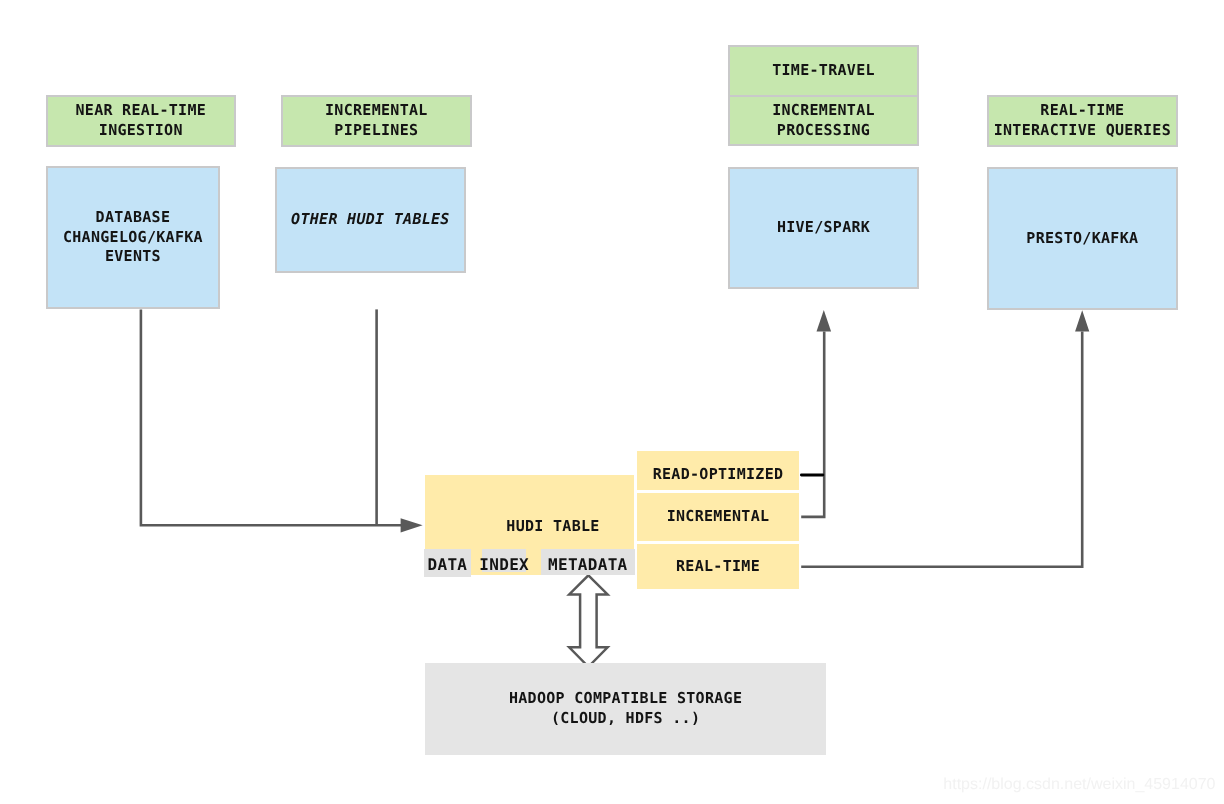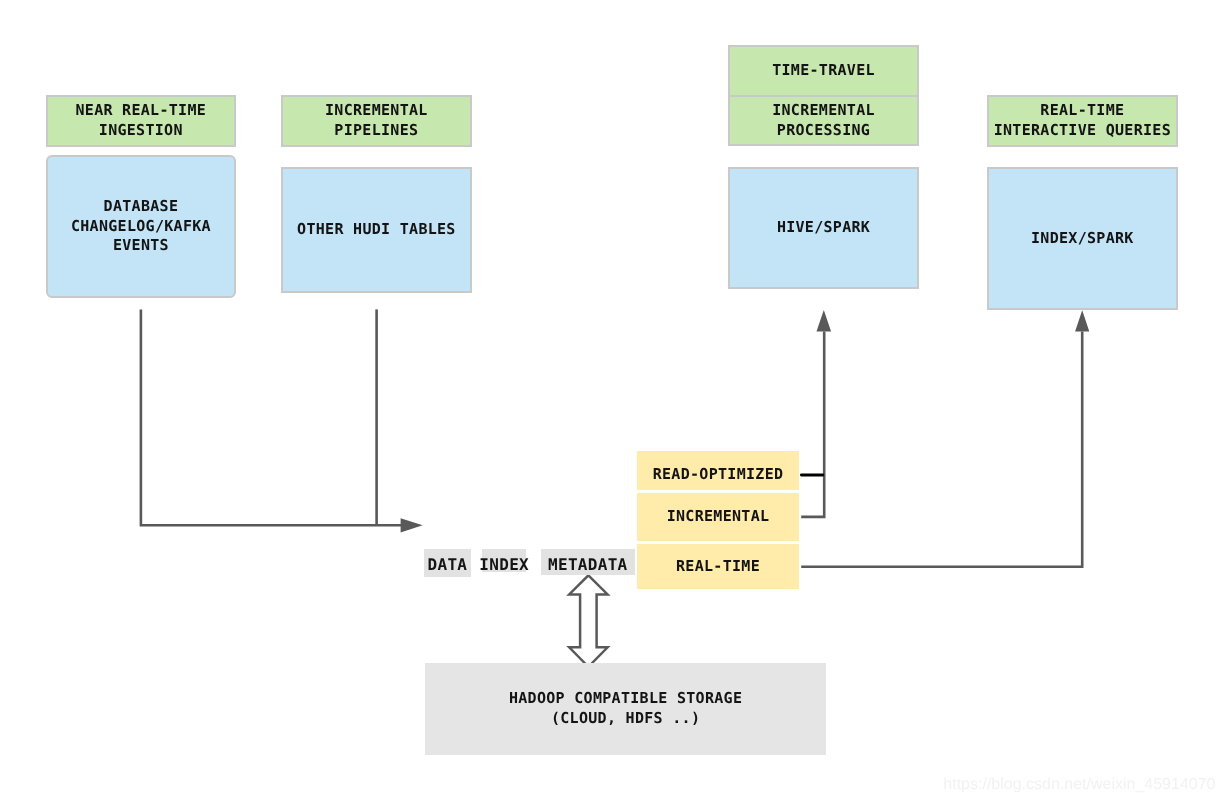--- a/index.html
+++ b/index.html
@@ -63,30 +63,31 @@
 PIPELINES</div>
 
   <div class="node bordered green" style="left:728px;top:45px;width:191px;height:49.9px;border-bottom:none;">TIME-TRAVEL</div>
   <div class="divider" style="left:728px;top:94.9px;width:191px;height:2.4px;"></div>
   <div class="node bordered green" style="left:728px;top:97.3px;width:191px;height:49.2px;border-top:none;">INCREMENTAL
 PROCESSING</div>
 
   <div class="node bordered green" style="left:987.1px;top:94.7px;width:190.5px;height:52.1px;">REAL-TIME
 INTERACTIVE QUERIES</div>
 
-  <div class="node bordered blue" style="left:45.9px;top:155px;width:190px;height:143.1px;border-radius:6px;">DATABASE
+  <div class="node bordered blue" style="left:45.9px;top:166px;width:174px;height:143.1px;">DATABASE
 CHANGELOG/KAFKA
 EVENTS</div>
 
-  <div class="node bordered blue" style="left:281px;top:166.8px;width:190.8px;height:126px;">OTHER HUDI TABLES</div>
+  <div class="node bordered blue" style="left:275px;top:166.8px;width:190.8px;height:106px;font-style:italic;">OTHER HUDI TABLES</div>
 
   <div class="node bordered blue" style="left:728.1px;top:166.9px;width:190.9px;height:122px;">HIVE/SPARK</div>
 
-  <div class="node bordered blue" style="left:987.1px;top:166.9px;width:190.5px;height:143.1px;">INDEX/SPARK</div>
+  <div class="node bordered blue" style="left:987.1px;top:166.9px;width:190.5px;height:143.1px;">PRESTO/KAFKA</div>
 
+  <div class="node yellow" style="left:425.1px;top:474.9px;width:208.8px;height:100.6px;padding-left:47px;padding-top:3.8px;">HUDI TABLE</div>
 
   <div class="chip" style="left:424.1px;top:549.1px;width:46.6px;height:27.5px;">DATA</div>
   <div class="chip" style="left:482.2px;top:549px;width:44px;height:22.7px;">INDEX</div>
   <div class="chip" style="left:540.9px;top:549.1px;width:93.8px;height:26px;">METADATA</div>
 
   <div class="node yellow" style="left:637.1px;top:450.6px;width:161.8px;height:39.9px;padding-top:9px;">READ-OPTIMIZED</div>
   <div class="node yellow" style="left:637.1px;top:493.1px;width:161.8px;height:48.2px;">INCREMENTAL</div>
   <div class="node yellow" style="left:637.1px;top:543.9px;width:161.8px;height:45.4px;">REAL-TIME</div>
 
   <div class="node grey" style="left:425.1px;top:663px;width:401px;height:91.7px;">HADOOP COMPATIBLE STORAGE

